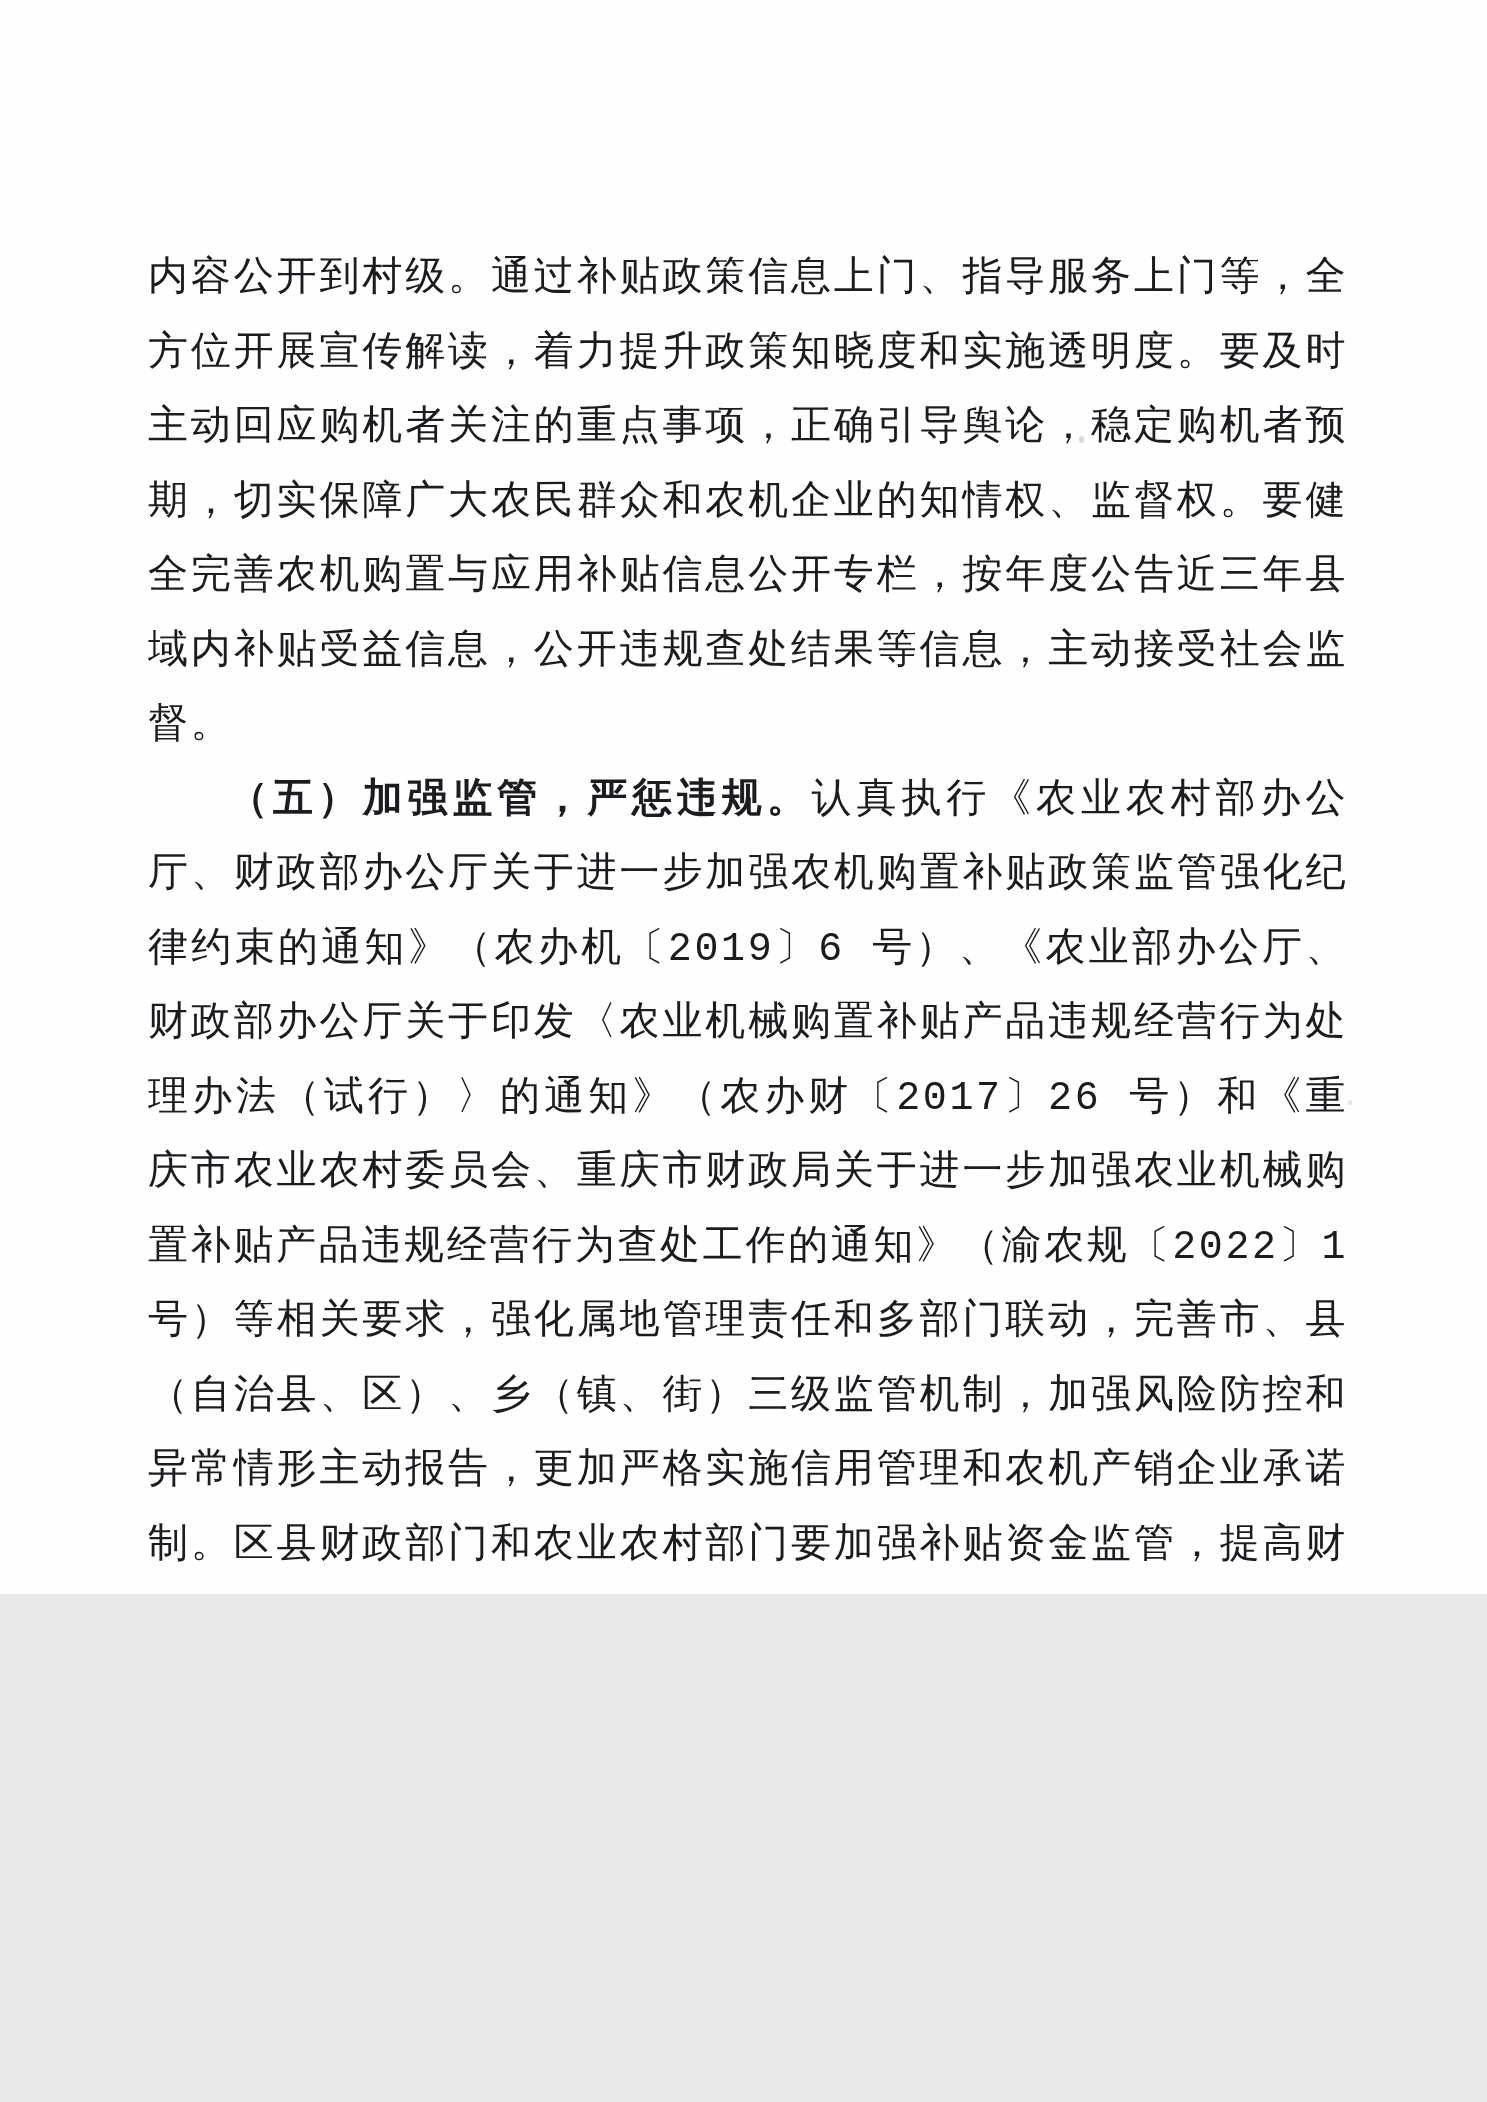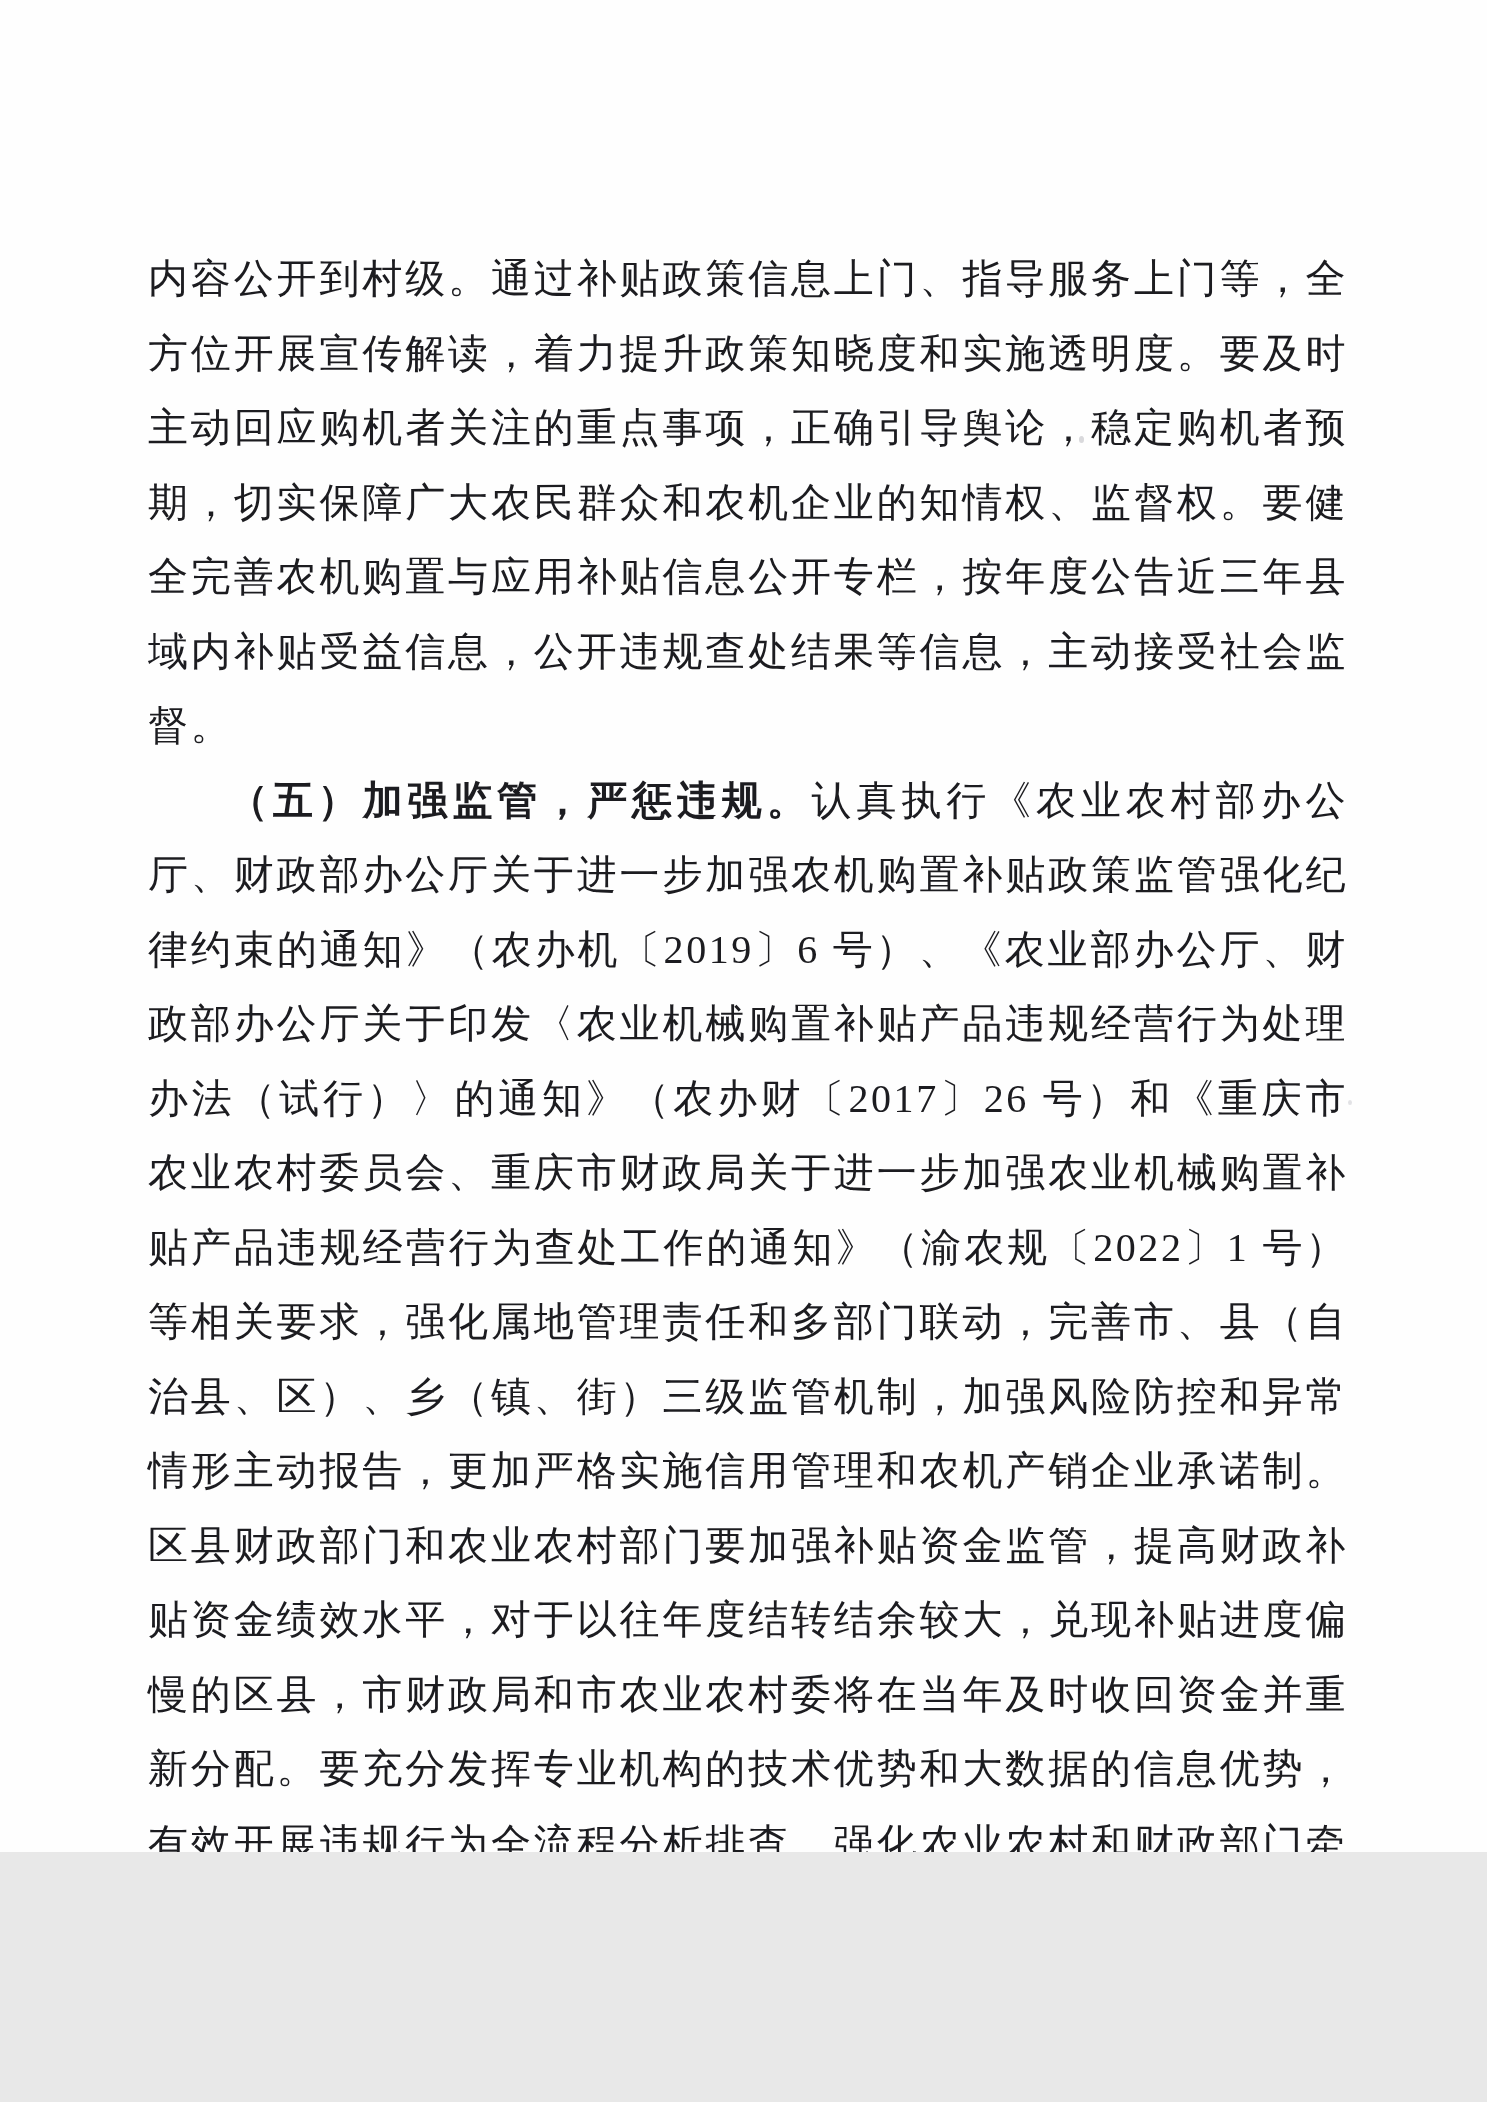--- a/index.html
+++ b/index.html
@@ -3,25 +3,25 @@
 <meta charset="utf-8">
 <style>
   html, body {
     margin: 0;
     padding: 0;
     background: #e8e8e8;
   }
   .sheet {
     position: relative;
     width: 1487px;
-    height: 1852px;
+    height: 1594px;
     margin: 0 auto;
     background: #fefefe;
     overflow: hidden;
-    font-family: Liberation Serif, serif;
+    font-family: Liberation Mono, monospace;
   }
   .text-block {
     position: absolute;
     left: 148px;
     top: 242px;
     width: 1200px;
     color: #1c1c20;
     font-size: 40px;
     line-height: 74.5px;
     text-align: justify;

